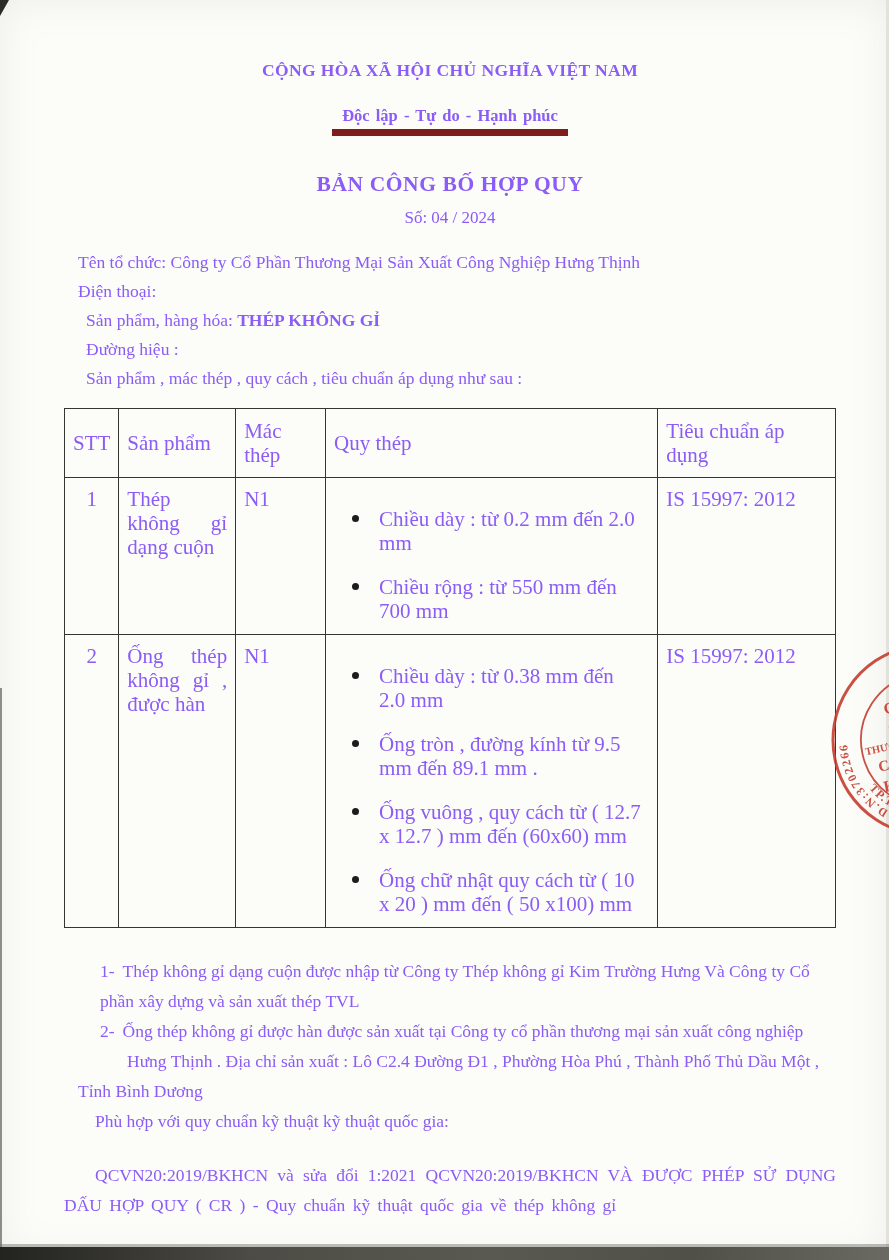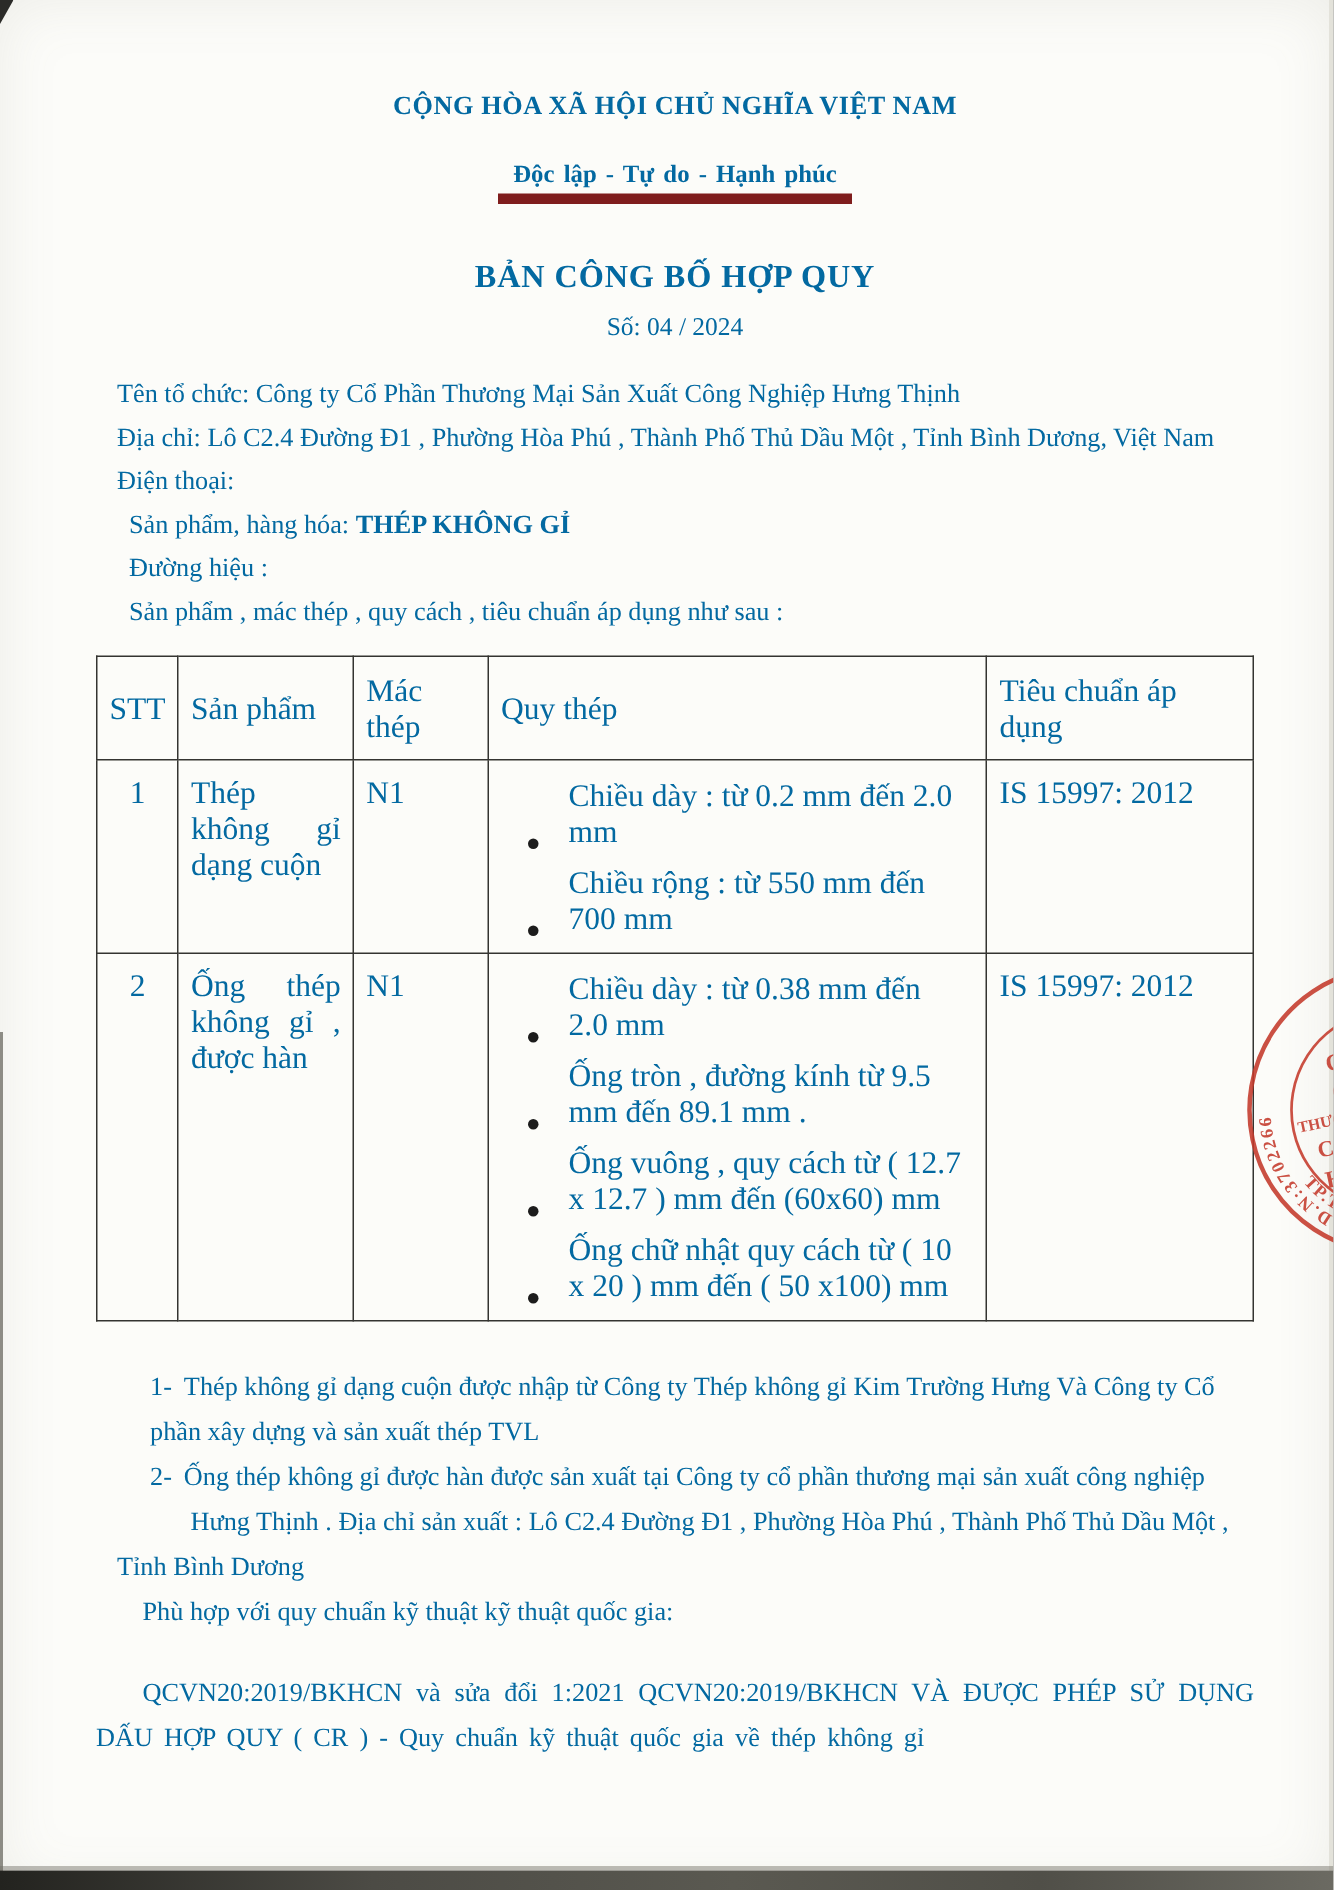--- a/index.html
+++ b/index.html
@@ -5,21 +5,21 @@
   * { margin: 0; padding: 0; box-sizing: border-box; }
   html, body { background: #9a9a96; }
   .page {
     position: relative;
     width: 889px;
     height: 1260px;
     margin: 0 auto;
     background: #fcfcf9;
     overflow: hidden;
     font-family: "Liberation Serif", "DejaVu Serif", serif;
-    color: #0369a1;
+    color: #8b5cf6;
     box-shadow: inset 0 0 40px rgba(120,120,110,0.12);
   }
   .content {
     position: relative;
     padding: 60px 53px 0 64px;
     z-index: 2;
   }
   
   .nat-header { text-align: center; }
   .republic {
@@ -80,22 +80,22 @@
   td.cell-grade { padding-left: 28px; }
   th.col-grade { padding-left: 13px; }
   th.col-spec, td.cell-spec { width: 333px; }
   th.col-spec { padding-left: 13px; }
   th.col-standard, td.cell-standard { width: 178px; }
   th.col-standard, td.cell-standard { padding-left: 10px; }
   tr.row-1 { height: 102px; }
   tr.row-2 { height: 240px; }
   .spec-item {
     display: flex;
-    align-items: flex-end;
-    margin: 2px 0 10px 18px;
+    align-items: flex-start;
+    margin: 20px 0 10px 18px;
   }
   .spec-item:last-child { margin-bottom: 2px; }
   .bullet {
     flex: 0 0 auto;
     width: 7px; height: 7px;
     border-radius: 50%;
     background: #1c1c1c;
     margin: 8px 20px 0 0;
   }
   .spec-text { max-width: 262px; }
@@ -163,21 +163,20 @@
     <div class="nat-header">
       <div class="republic">CỘNG HÒA XÃ HỘI CHỦ NGHĨA VIỆT NAM</div><br>
       <span class="motto">Độc lập - Tự do - Hạnh phúc</span>
     </div>
 
     <div class="doc-title">BẢN CÔNG BỐ HỢP QUY</div>
     <div class="doc-number">Số: 04 / 2024</div>
 
     <div class="body-text">
       <p>Tên tổ chức: Công ty Cổ Phần Thương Mại Sản Xuất Công Nghiệp Hưng Thịnh</p>
-      <p>Địa chỉ: Lô C2.4 Đường Đ1 , Phường Hòa Phú , Thành Phố Thủ Dầu Một , Tỉnh Bình Dương, Việt Nam</p>
       <p>Điện thoại:</p>
       <p class="indent2"><span>Sản phẩm, hàng hóa: </span><span class="bold">THÉP KHÔNG GỈ</span></p>
       <p class="indent2">Đường hiệu :</p>
       <p class="indent2">Sản phẩm , mác thép , quy cách , tiêu chuẩn áp dụng như sau :</p>
     </div>
 
     <table class="spec-table">
       <thead>
         <tr>
           <th class="col-stt">STT</th>

